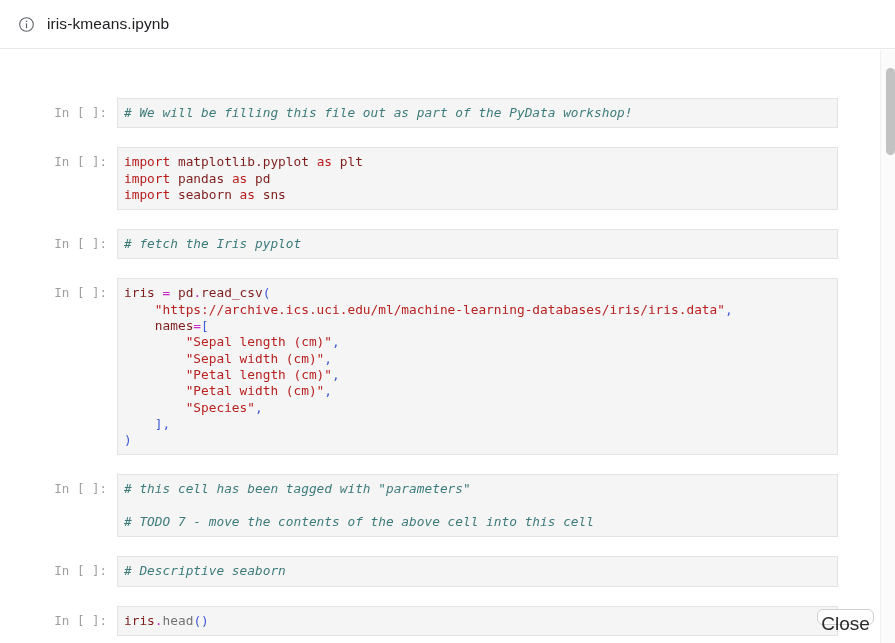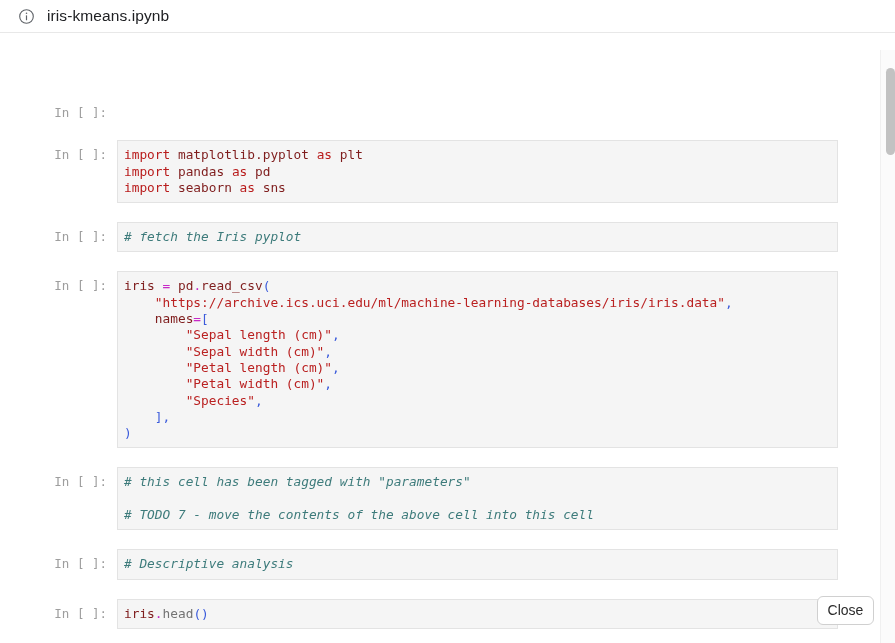--- a/index.html
+++ b/index.html
@@ -11,21 +11,21 @@
     width: 895px;
     height: 643px;
     overflow: hidden;
     font-family: "Liberation Sans", sans-serif;
     color: #202124;
     position: relative;
   }
 
   
   .header {
-    height: 33px;
+    height: 49px;
     box-sizing: border-box;
     border-bottom: 1px solid #e8e8e8;
     display: flex;
     align-items: center;
     padding-left: 18px;
     background: #ffffff;
   }
   .info-icon {
     width: 17px;
     height: 17px;
@@ -119,26 +119,26 @@
     background: #c2c2c2;
     border-radius: 5px;
   }
 
   
   .close-button {
     position: absolute;
     right: 21px;
     bottom: 18px;
     width: 57px;
-    height: 29px;
+    height: 16px;
     background: #ffffff;
     border: 1px solid #d0d0d0;
     border-radius: 6px;
     font-family: "Liberation Sans", sans-serif;
-    font-size: 14px;
+    font-size: 19px;
     color: #2b2b2b;
     cursor: pointer;
     padding: 0;
     line-height: 27px;
     text-align: center;
   }
 </style>
 </head>
 <body>
 
@@ -148,40 +148,41 @@
     <circle cx="10" cy="6.2" r="0.95" fill="#5f6368"></circle>
     <rect x="9.3" y="8.4" width="1.4" height="6" rx="0.6" fill="#5f6368"></rect>
   </svg>
   <span class="header-title">iris-kmeans.ipynb</span>
 </div>
 
 <div class="notebook-area">
   <div class="notebook-inner" id="notebook-inner">
       <div class="cell-row">
         <div class="prompt">In [ ]:</div>
+        <div class="cell-input"><div class="line"><span class="tok-comment"># We will be filling this file out as part of the PyData workshop!</span></div></div>
       </div>
       <div class="cell-row">
         <div class="prompt">In [ ]:</div>
         <div class="cell-input"><div class="line"><span class="tok-kw">import</span><span class="tok-name"> matplotlib.pyplot </span><span class="tok-kw">as</span><span class="tok-name"> plt</span></div><div class="line"><span class="tok-kw">import</span><span class="tok-name"> pandas </span><span class="tok-kw">as</span><span class="tok-name"> pd</span></div><div class="line"><span class="tok-kw">import</span><span class="tok-name"> seaborn </span><span class="tok-kw">as</span><span class="tok-name"> sns</span></div></div>
       </div>
       <div class="cell-row">
         <div class="prompt">In [ ]:</div>
         <div class="cell-input"><div class="line"><span class="tok-comment"># fetch the Iris pyplot</span></div></div>
       </div>
       <div class="cell-row">
         <div class="prompt">In [ ]:</div>
         <div class="cell-input"><div class="line"><span class="tok-name">iris </span><span class="tok-op">=</span><span class="tok-name"> pd</span><span class="tok-op">.</span><span class="tok-name">read_csv</span><span class="tok-punct">(</span></div><div class="line"><span class="tok-name">    </span><span class="tok-str">"https://archive.ics.uci.edu/ml/machine-learning-databases/iris/iris.data"</span><span class="tok-punct">,</span></div><div class="line"><span class="tok-name">    names</span><span class="tok-op">=</span><span class="tok-punct">[</span></div><div class="line"><span class="tok-name">        </span><span class="tok-str">"Sepal length (cm)"</span><span class="tok-punct">,</span></div><div class="line"><span class="tok-name">        </span><span class="tok-str">"Sepal width (cm)"</span><span class="tok-punct">,</span></div><div class="line"><span class="tok-name">        </span><span class="tok-str">"Petal length (cm)"</span><span class="tok-punct">,</span></div><div class="line"><span class="tok-name">        </span><span class="tok-str">"Petal width (cm)"</span><span class="tok-punct">,</span></div><div class="line"><span class="tok-name">        </span><span class="tok-str">"Species"</span><span class="tok-punct">,</span></div><div class="line"><span class="tok-name">    </span><span class="tok-punct">],</span></div><div class="line"><span class="tok-punct">)</span></div></div>
       </div>
       <div class="cell-row">
         <div class="prompt">In [ ]:</div>
         <div class="cell-input"><div class="line"><span class="tok-comment"># this cell has been tagged with "parameters"</span></div><div class="line">&nbsp;</div><div class="line"><span class="tok-comment"># TODO 7 - move the contents of the above cell into this cell</span></div></div>
       </div>
       <div class="cell-row">
         <div class="prompt">In [ ]:</div>
-        <div class="cell-input"><div class="line"><span class="tok-comment"># Descriptive analysis</span></div></div>
+        <div class="cell-input"><div class="line"><span class="tok-comment"># Descriptive seaborn</span></div></div>
       </div>
       <div class="cell-row">
         <div class="prompt">In [ ]:</div>
         <div class="cell-input"><div class="line"><span class="tok-name">iris</span><span class="tok-op">.</span><span class="tok-fn">head</span><span class="tok-punct">()</span></div></div>
       </div>
     </div>
 </div>
 
 <div class="scrollbar-track">
   <div class="scrollbar-thumb"></div>

